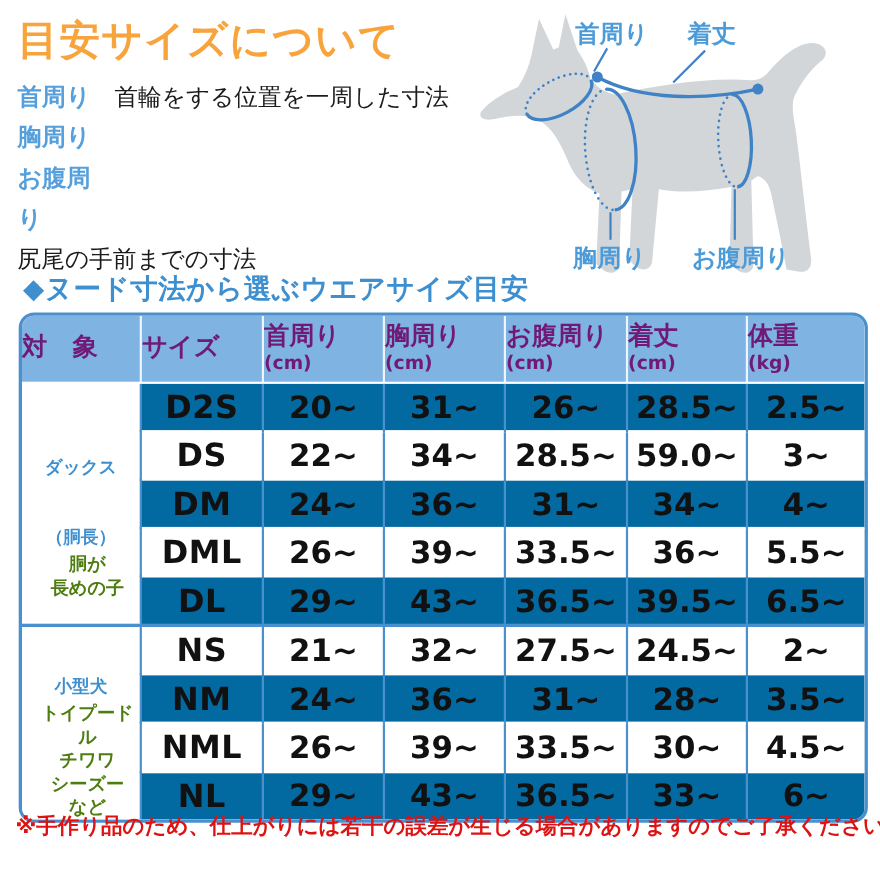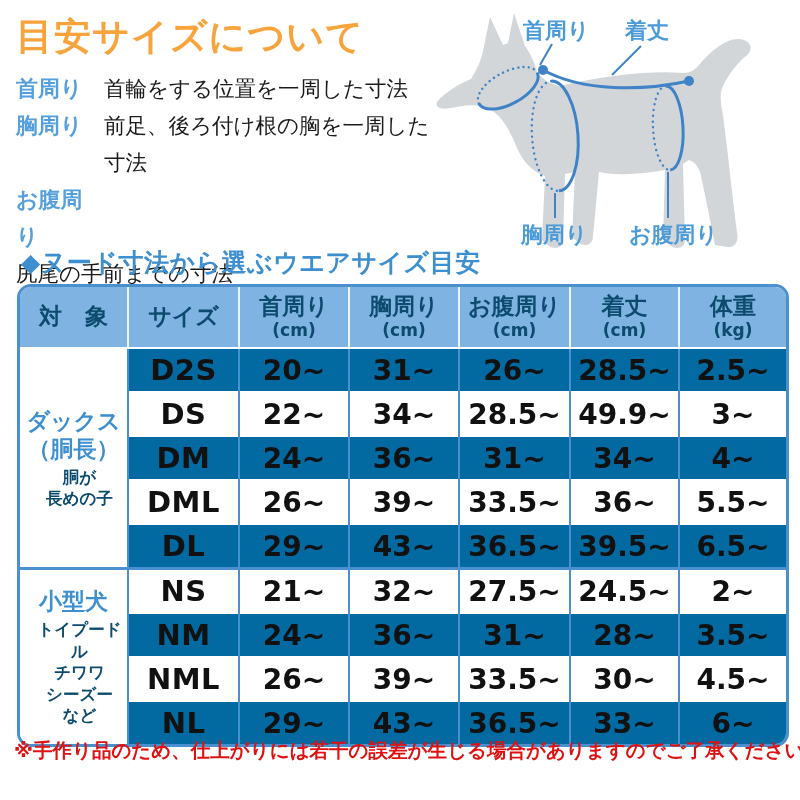--- a/index.html
+++ b/index.html
@@ -34,57 +34,56 @@
   
   #section-title{left:21px;top:246px;font-size:25px;font-weight:700;color:#3E8FD0;letter-spacing:0.5px;}
 
   
   #table-wrap{
     left:17px;top:284px;width:766px;border:3px solid #4A90CE;border-radius:14px;
     overflow:hidden;background:#fff;
   }
   table{width:100%;border-collapse:collapse;table-layout:fixed;}
   th{
-    background:#7EB3E2;color:#0c4a6e;font-weight:700;text-align:center;vertical-align:middle;
+    background:#7EB3E2;color:#701a75;font-weight:700;text-align:left;vertical-align:middle;
     height:60px;padding:0;border-right:2px solid rgba(255,255,255,.85);border-bottom:2px solid #ffffff;
   }
   th:last-child{border-right:none;}
   th .hlabel{font-size:23px;line-height:1.1;}
   th .hunit{font-size:17px;font-weight:600;line-height:1.1;margin-top:2px;}
   td{
     text-align:center;vertical-align:middle;height:42px;padding:0;
     border-right:2px solid #4A90CE;border-top:2px solid #ffffff;color:#111;
   }
   td:last-child{border-right:none;}
   tr.group-start td{border-top:3px solid #4A90CE;}
   td.stripe{background:#0369a1;}
   td.size-cell{font-weight:700;font-size:29px;letter-spacing:0.5px;}
   td.val-cell{font-weight:700;font-size:28px;}
   td.group-cell{background:#ffffff;}
-  .gname{color:#3E8FD0;font-weight:700;font-size:23px;line-height:1.22;}
-  .gsub{color:#0c4a6e;font-weight:600;font-size:16.5px;line-height:1.3;padding-left:12px;}
+  .gname{color:#3E8FD0;font-weight:700;font-size:16px;line-height:1.22;margin-top:44px;}
+  .gsub{color:#4d7c0f;font-weight:600;font-size:16.5px;line-height:1.3;padding-left:12px;}
   .gsub.first{margin-top:4px;}
 
   
   #notes{left:14px;top:736px;width:780px;}
   .note-line{color:#DE1212;font-weight:700;font-size:19.5px;line-height:29px;white-space:nowrap;}
 </style>
 </head>
 <body>
 
 <div class="abs" id="page-title">目安サイズについて</div>
 
 <div class="abs" id="defs">
   <div class="def-row">
     <div class="def-label">首周り</div>
     <div class="def-desc">首輪をする位置を一周した寸法</div>
   </div>
   <div class="def-row">
     <div class="def-label">胸周り</div>
-    <div class="def-desc">前足、後ろ付け根の胸を一周した寸法</div>
   </div>
   <div class="def-row">
     <div class="def-label">お腹周り</div>
   </div>
   <div class="def-row">
     <div class="def-desc">
       <span class="line2">尻尾の手前までの寸法</span>
     </div>
   </div>
 </div>
@@ -217,21 +216,21 @@
           <td class="val-cell stripe">31~</td>
           <td class="val-cell stripe">26~</td>
           <td class="val-cell stripe">28.5~</td>
           <td class="val-cell stripe">2.5~</td>
         </tr>
         <tr>
           <td class="size-cell">DS</td>
           <td class="val-cell">22~</td>
           <td class="val-cell">34~</td>
           <td class="val-cell">28.5~</td>
-          <td class="val-cell">49.9~</td>
+          <td class="val-cell">59.0~</td>
           <td class="val-cell">3~</td>
         </tr>
         <tr>
           <td class="size-cell stripe">DM</td>
           <td class="val-cell stripe">24~</td>
           <td class="val-cell stripe">36~</td>
           <td class="val-cell stripe">31~</td>
           <td class="val-cell stripe">34~</td>
           <td class="val-cell stripe">4~</td>
         </tr>

